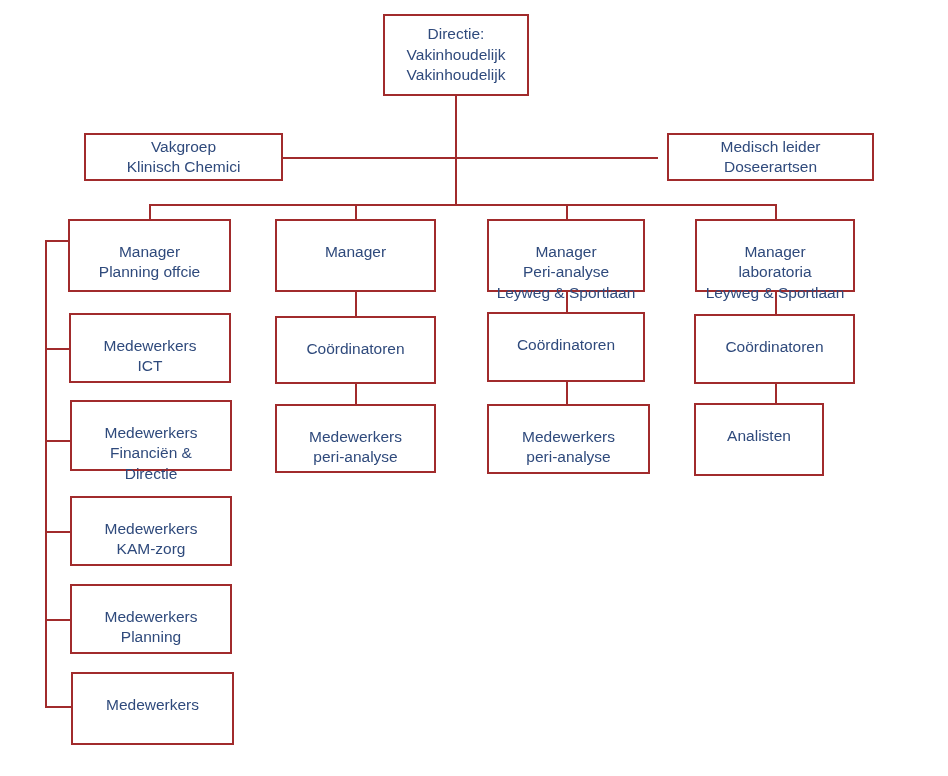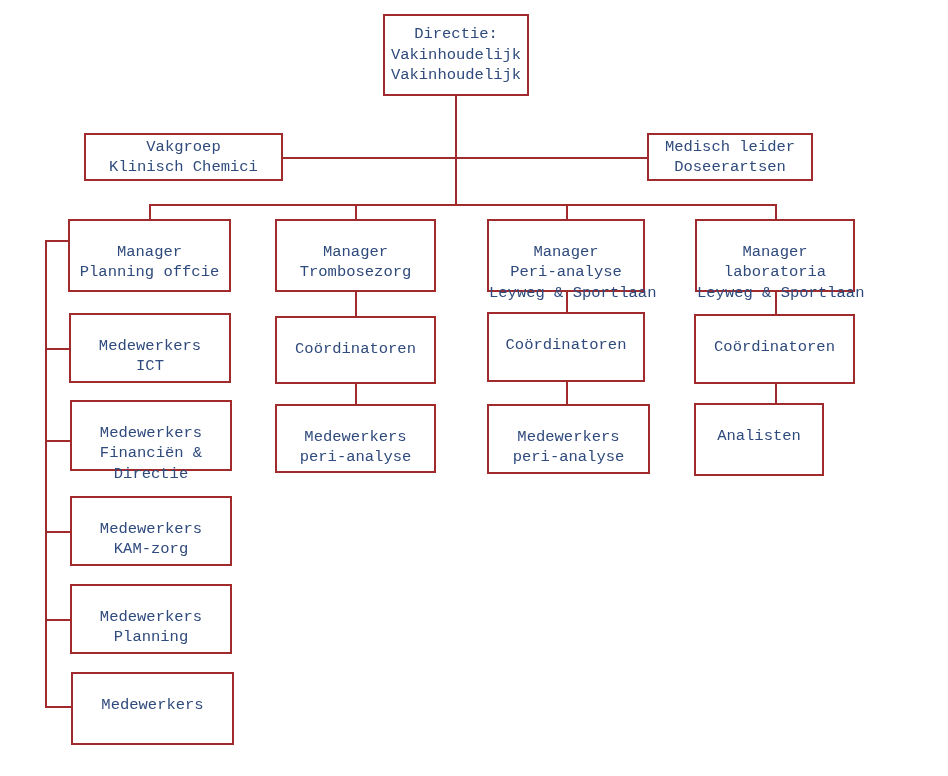--- a/index.html
+++ b/index.html
@@ -10,21 +10,20 @@
   }
   body {
     font-family: "Liberation Sans", sans-serif;
   }
   #chart-root {
     position: relative;
     width: 948px;
     height: 776px;
     background: #ffffff;
     overflow: hidden;
-    font-family: Liberation Mono, monospace;
   }
   .node {
     position: absolute;
     box-sizing: border-box;
     border: 2px solid #A12B2C;
     background: #ffffff;
     color: #2F4A7C;
     font-size: 15.5px;
     line-height: 1.32;
     text-align: center;
@@ -89,33 +88,32 @@
     <span class="line">Directie:</span>
     <span class="line">Vakinhoudelijk</span>
     <span class="line">Vakinhoudelijk</span>
   </div>
 
   <div class="node vcenter" style="left:68px; top:133px; width:199px; height:48px;margin-left:16px;">
     <span class="line">Vakgroep</span>
     <span class="line">Klinisch Chemici</span>
   </div>
 
-  <div class="node vcenter" style="left:647px; top:133px; width:166px; height:48px;">
+  <div class="node vcenter" style="left:667px; top:133px; width:207px; height:48px;">
     <span class="line">Medisch leider</span>
     <span class="line">Doseerartsen</span>
   </div>
 
   <div class="node" style="left:68px; top:219px; width:163px; height:73px;">
     <span class="line">Manager</span>
     <span class="line">Planning offcie</span>
   </div>
 
   <div class="node" style="left:275px; top:219px; width:161px; height:73px;">
     <span class="line">Manager</span>
-    <span class="line">Trombosezorg</span>
   </div>
 
   <div class="node" style="left:487px; top:219px; width:158px; height:73px;">
     <span class="line">Manager</span>
     <span class="line">Peri-analyse</span>
     <span class="line">Leyweg &amp; Sportlaan</span>
   </div>
 
   <div class="node" style="left:695px; top:219px; width:160px; height:73px;">
     <span class="line">Manager</span>

